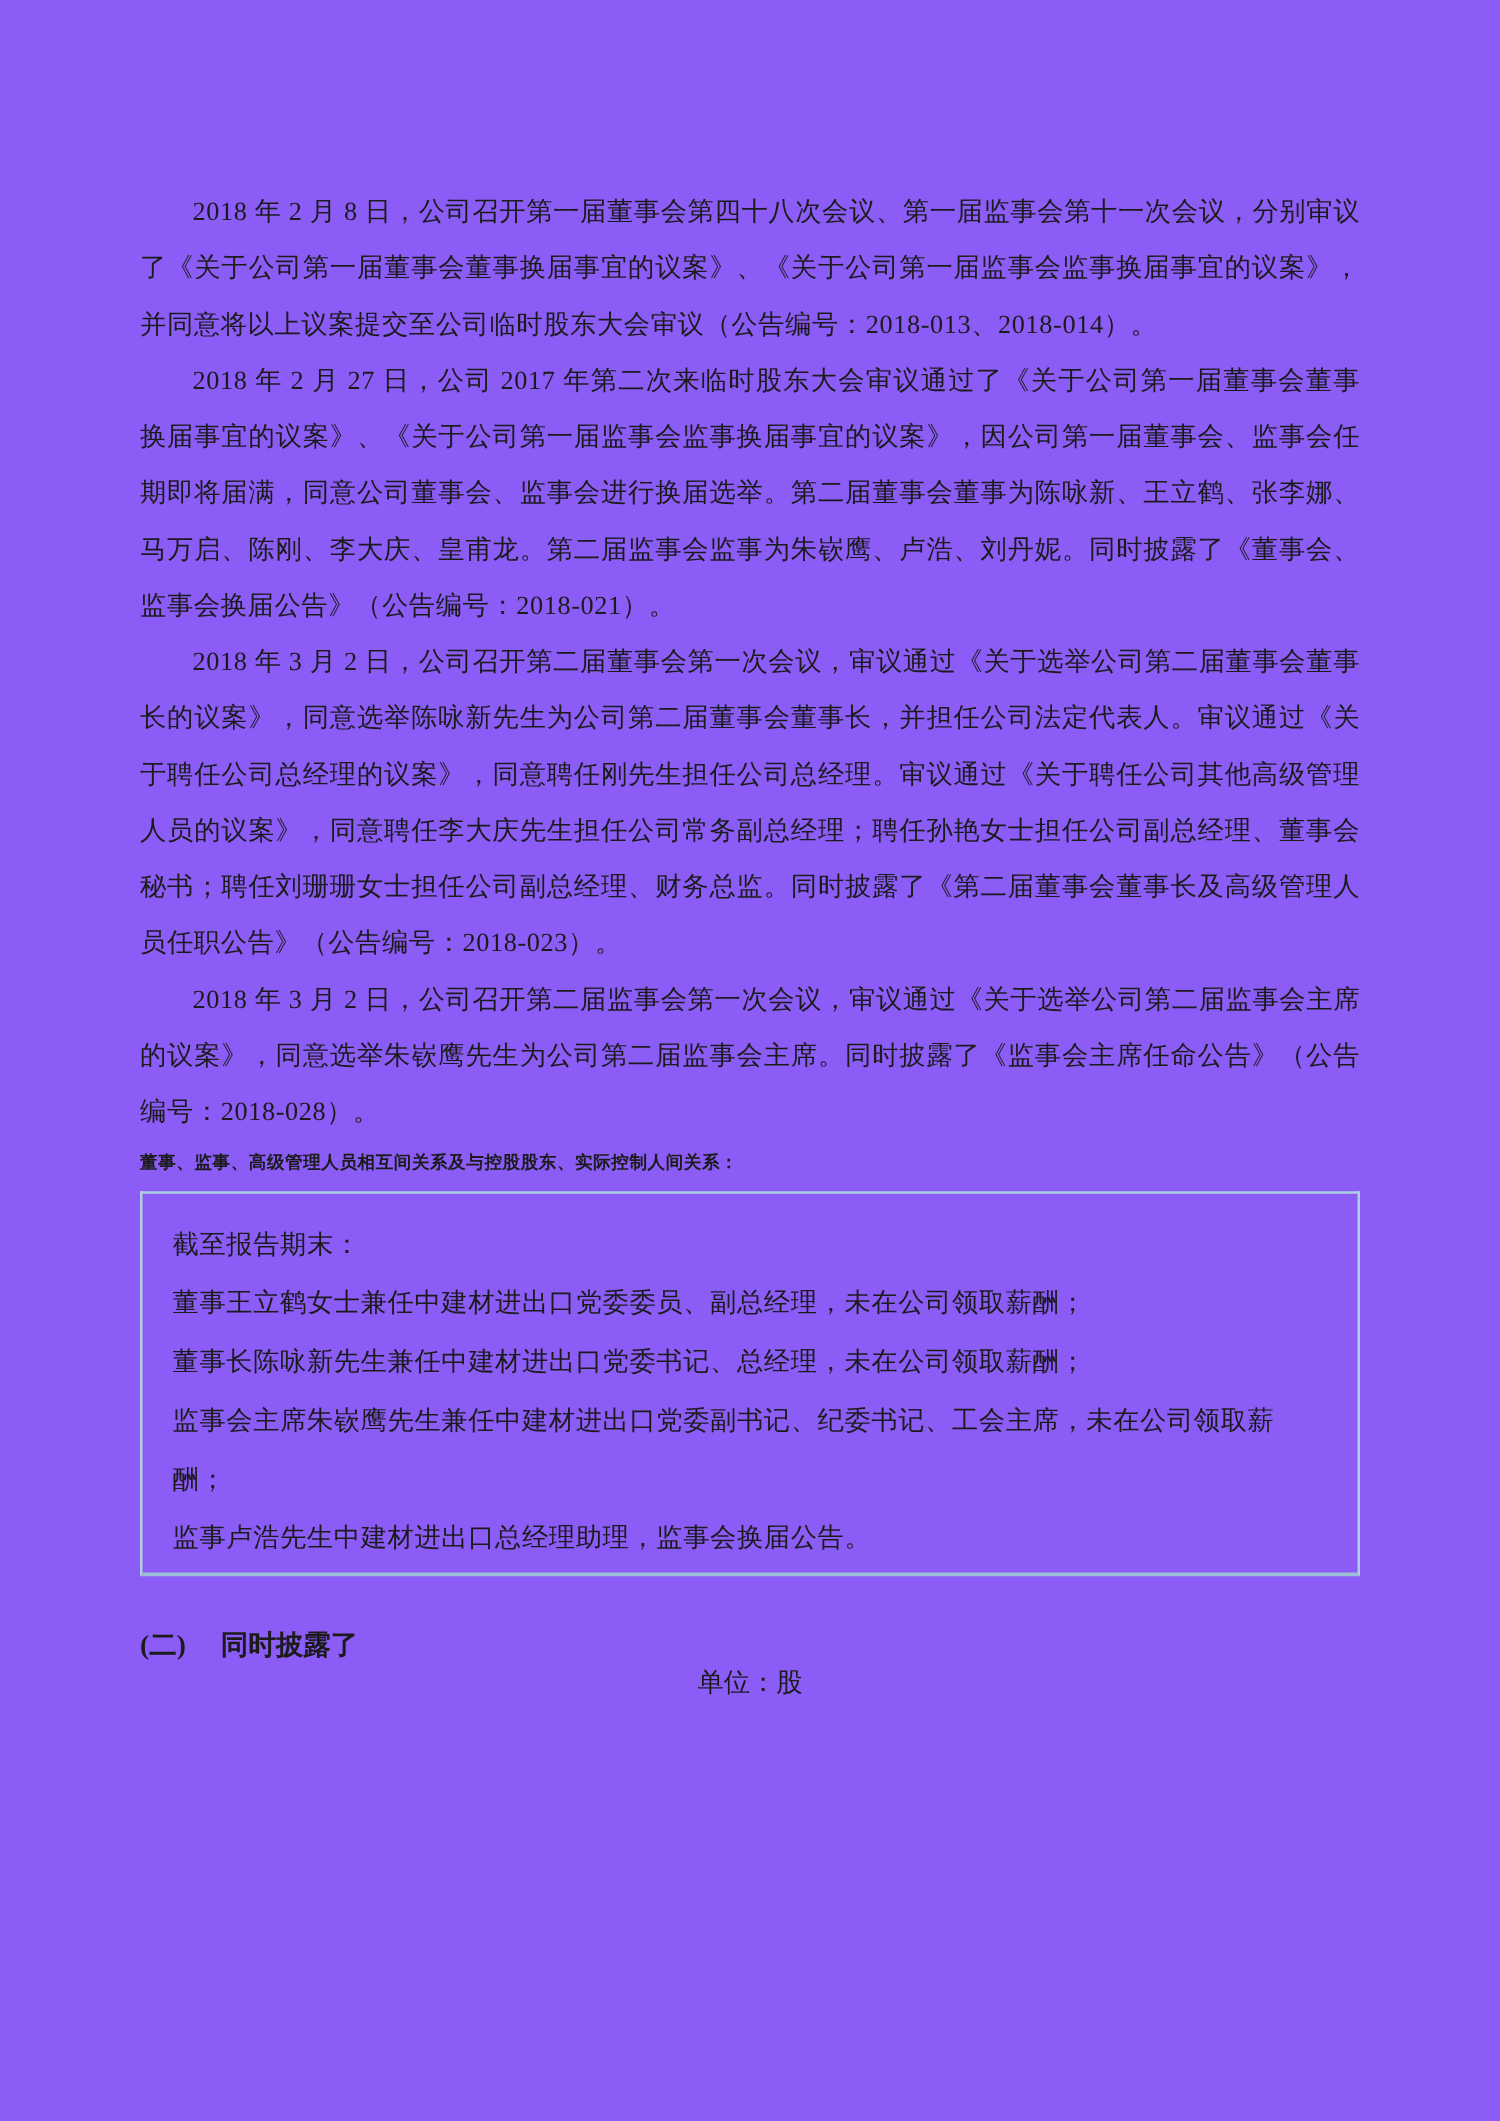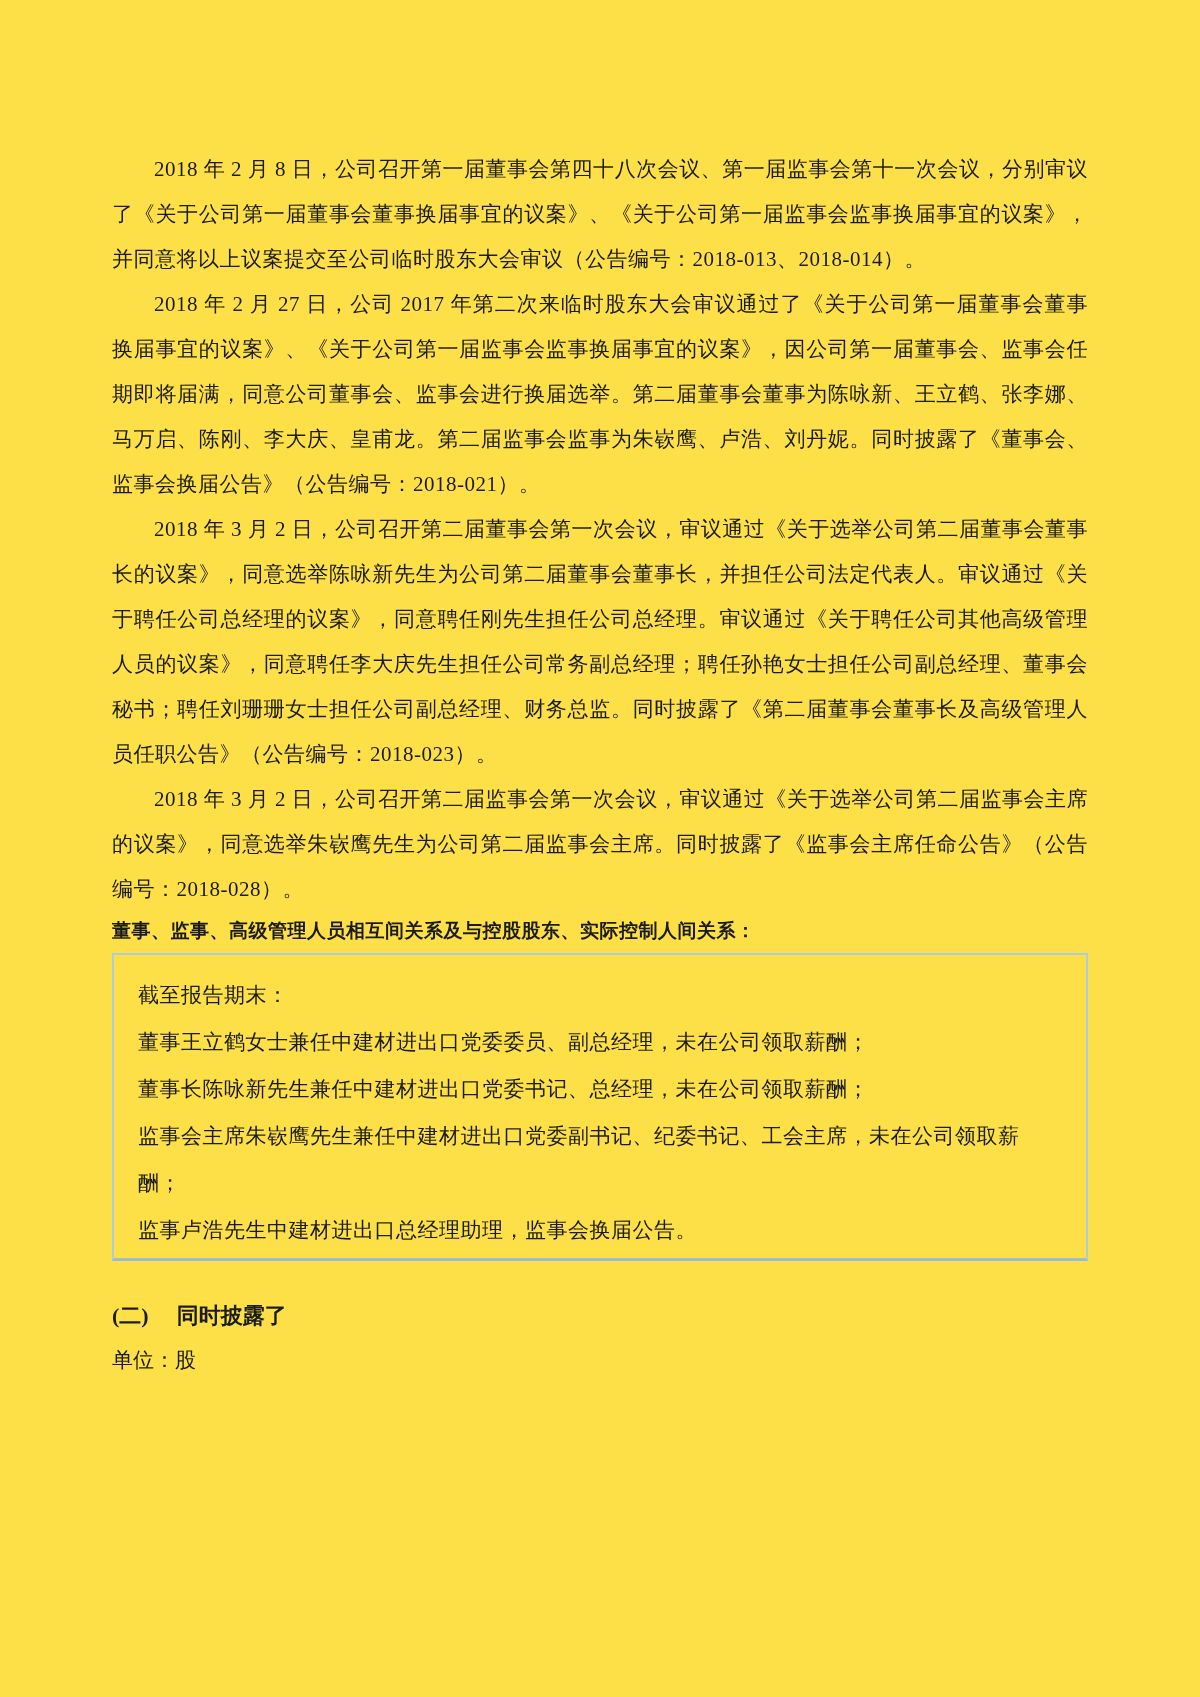--- a/index.html
+++ b/index.html
@@ -1,39 +1,39 @@
 <!DOCTYPE html>
 <html><head>
 <meta charset="utf-8">
 <style>
   html, body { margin: 0; padding: 0; background: #e8e8e8; }
   .page {
     position: relative;
     width: 1200px;
     height: 1697px;
     margin: 0 auto;
-    background: #fde047;
+    background: #8b5cf6;
     font-family: "Liberation Serif", "DejaVu Serif", serif;
     color: #1b1b1b;
     overflow: hidden;
   }
   .content {
     padding: 147px 112px 0 112px;
   }
   p.body-par {
     margin: 0;
     font-size: 21px;
     line-height: 45px;
     text-align: justify;
     text-indent: 2em;
     letter-spacing: 0.5px;
   }
   .rel-heading {
     margin: 0;
-    font-size: 19px;
+    font-size: 14px;
     font-weight: bold;
     line-height: 38px;
     letter-spacing: 0.5px;
   }
   .info-box {
     margin-top: 3px;
     border: 2px solid #aecde0;
     border-bottom: 3px solid #9bbdd4;
     padding: 17px 24px 4px 24px;
   }
@@ -44,22 +44,21 @@
     letter-spacing: 0.5px;
   }
   .section-heading {
     margin-top: 40px;
     font-size: 22px;
     font-weight: bold;
     line-height: 30px;
   }
   .section-heading .sec-title { margin-left: 28px; }
   .unit-label {
-    margin-top: 14px;
-    text-align: left;
+    text-align: center;
     font-size: 21px;
     line-height: 30px;
   }
   .page-number {
     margin-top: 24px;
     text-align: center;
     font-size: 20px;
     line-height: 26px;
     color: #222;
   }

